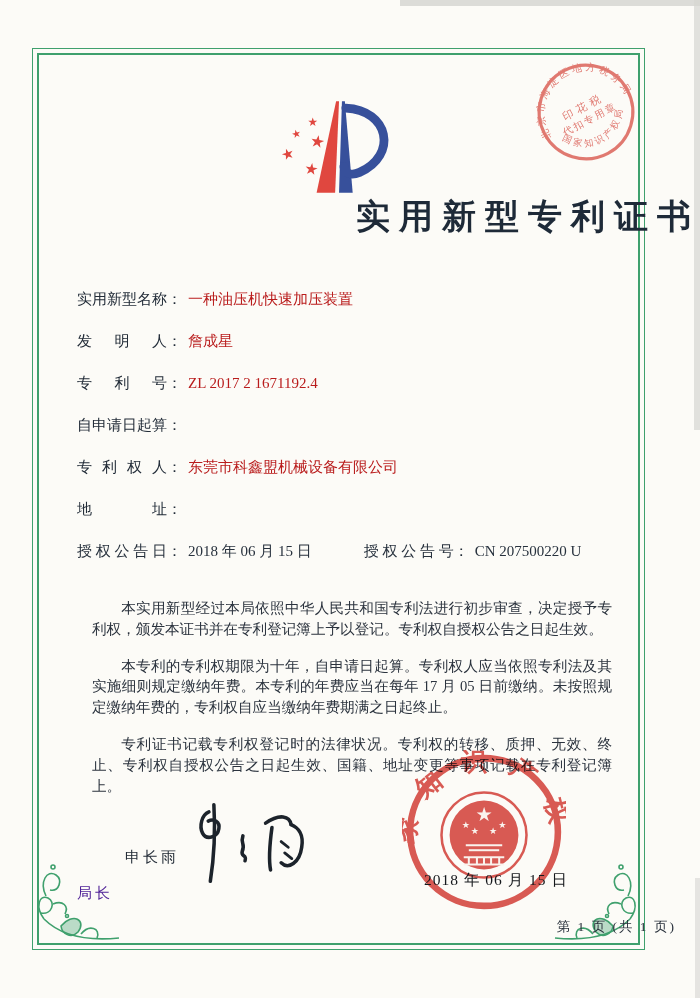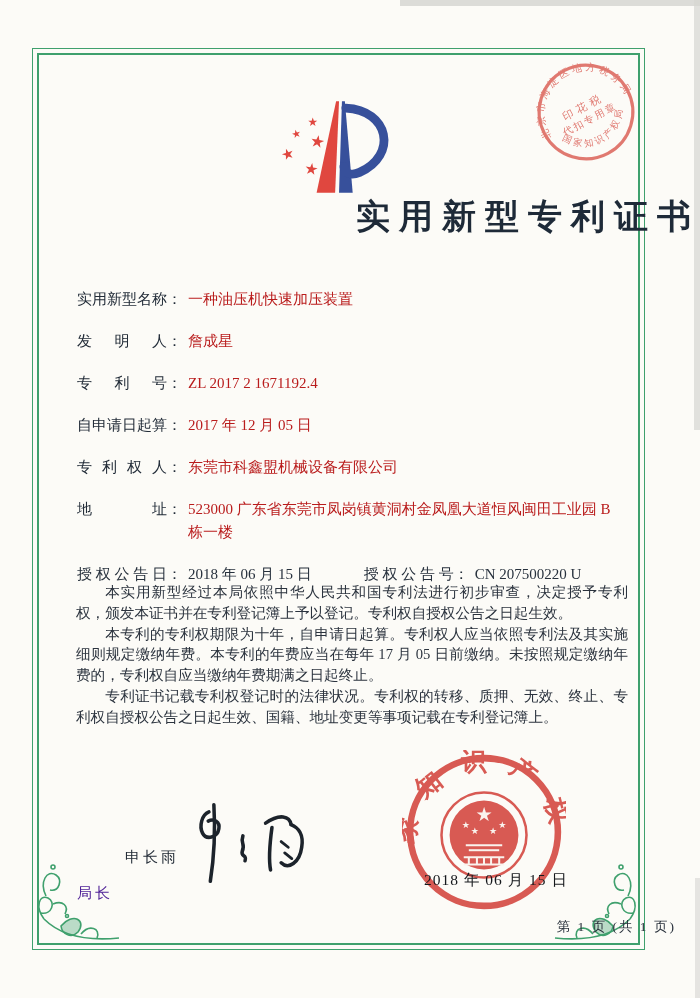--- a/index.html
+++ b/index.html
@@ -30,21 +30,21 @@
   .fcolon{flex:none;margin-right:6px;color:#222c38;}
   .fvalue{flex:1;color:#b91c1c;}
   .fvalue.addr{max-width:424px;}
   .frow.grant{justify-content:flex-start;}
   .gfield{display:flex;}
   .gfield.right{margin-left:52px;}
   .gfield .flabel2{display:inline-block;width:90px;text-align:justify;text-align-last:justify;flex:none;}
 
   .paras{position:absolute;left:76px;top:582px;width:552px;font-size:14.6px;line-height:20.8px;
     text-align:justify;color:#2b333e;}
-  .paras p{margin:0;text-indent:2em;}
+  .paras p{margin:16px;text-indent:2em;}
 
   .director-title{position:absolute;left:77px;top:864px;font-size:15px;letter-spacing:3px;color:#4c1d95;margin-top:20px;}
   .director-name{position:absolute;left:77px;top:848px;font-size:15px;letter-spacing:3px;color:#232c37;margin-left:48px;}
   .signature{position:absolute;left:182px;top:798px;width:170px;height:90px;}
 
   .seal{position:absolute;left:402px;top:750px;width:164px;height:164px;mix-blend-mode:multiply;}
   .seal-date{position:absolute;left:424px;top:870px;font-size:15.5px;letter-spacing:1px;color:#15181c;font-weight:500;z-index:5;}
 
   .tax-stamp{position:absolute;left:534px;top:60px;width:104px;height:104px;transform:rotate(-28deg);mix-blend-mode:multiply;}
 
@@ -95,31 +95,29 @@
       <span class="fvalue">詹成星</span>
     </div>
     <div class="frow">
       <span class="flabel">专利号</span>
         <span class="fcolon">：</span>
       <span class="fvalue">ZL 2017 2 1671192.4</span>
     </div>
     <div class="frow">
       <span class="flabel">自申请日起算</span>
         <span class="fcolon">：</span>
-      <span class="fvalue">2017 年 12 月 05 日</span>
     </div>
     <div class="frow">
       <span class="flabel">专利权人</span>
         <span class="fcolon">：</span>
       <span class="fvalue">东莞市科鑫盟机械设备有限公司</span>
     </div>
     <div class="frow">
       <span class="flabel">地址</span>
         <span class="fcolon">：</span>
-      <span class="fvalue addr">523000 广东省东莞市凤岗镇黄洞村金凤凰大道恒风闽田工业园 B 栋一楼</span>
     </div>
     <div class="frow grant">
       <span class="gfield">
         <span class="flabel2">授权公告日</span>
           <span class="fcolon">：</span>
         <span>2018 年 06 月 15 日</span>
       </span>
       <span class="gfield right">
         <span class="flabel2">授权公告号</span>
           <span class="fcolon">：</span>

